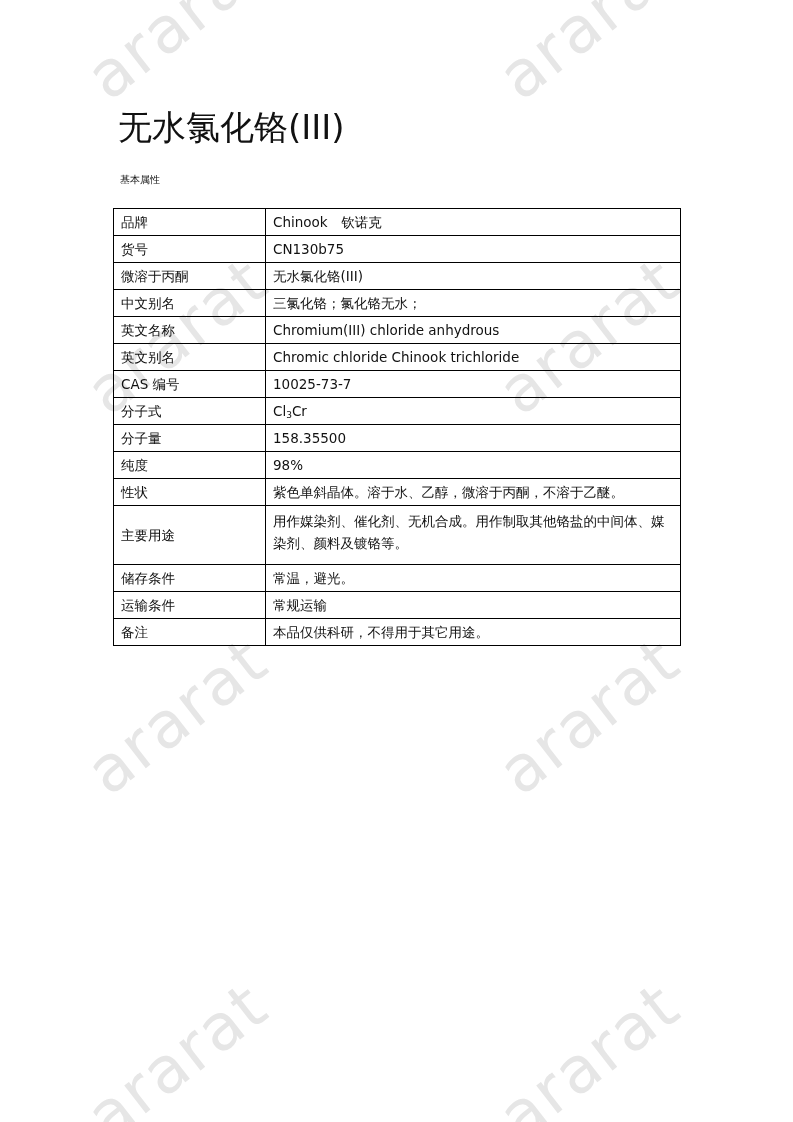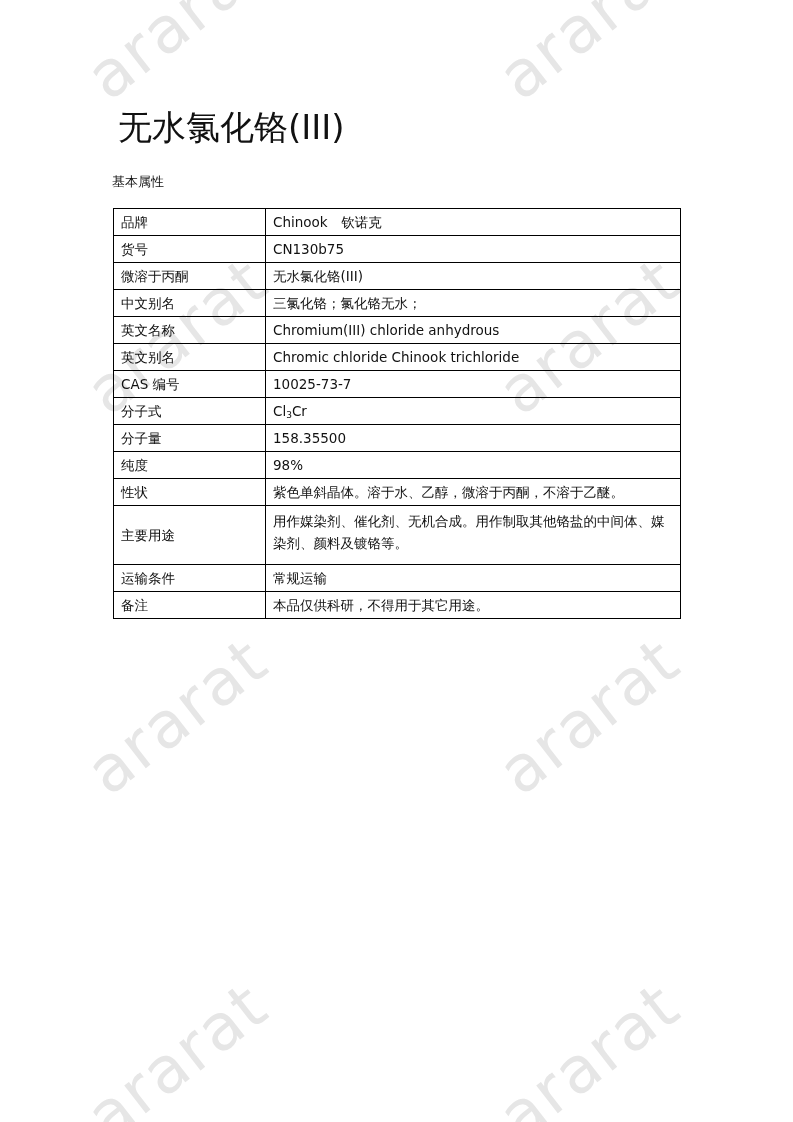--- a/index.html
+++ b/index.html
@@ -33,23 +33,23 @@
       top: 104px;
       font-size: 34px;
       font-weight: normal;
       margin: 0;
       color: #111111;
       z-index: 1;
       line-height: 46px;
     }
     .section-label {
       position: absolute;
-      left: 112px;
+      left: 120px;
       top: 173px;
-      font-size: 13px;
+      font-size: 10px;
       z-index: 1;
     }
     table.props {
       position: absolute;
       left: 113px;
       top: 208px;
       width: 568px;
       border-collapse: collapse;
       z-index: 1;
       font-size: 13.5px;
@@ -139,20 +139,24 @@
     </tr>
     <tr>
       <td class="label">性状</td>
       <td class="value">紫色单斜晶体。溶于水、乙醇，微溶于丙酮，不溶于乙醚。</td>
     </tr>
     <tr class="tall">
       <td class="label">主要用途</td>
       <td class="value multiline">用作媒染剂、催化剂、无机合成。用作制取其他铬盐的中间体、媒染剂、颜料及镀铬等。</td>
     </tr>
     <tr>
+      <td class="label">储存条件</td>
+      <td class="value">常温，避光。</td>
+    </tr>
+    <tr>
       <td class="label">运输条件</td>
       <td class="value">常规运输</td>
     </tr>
     <tr>
       <td class="label">备注</td>
       <td class="value">本品仅供科研，不得用于其它用途。</td>
     </tr>
   </tbody>
 </table>
 

